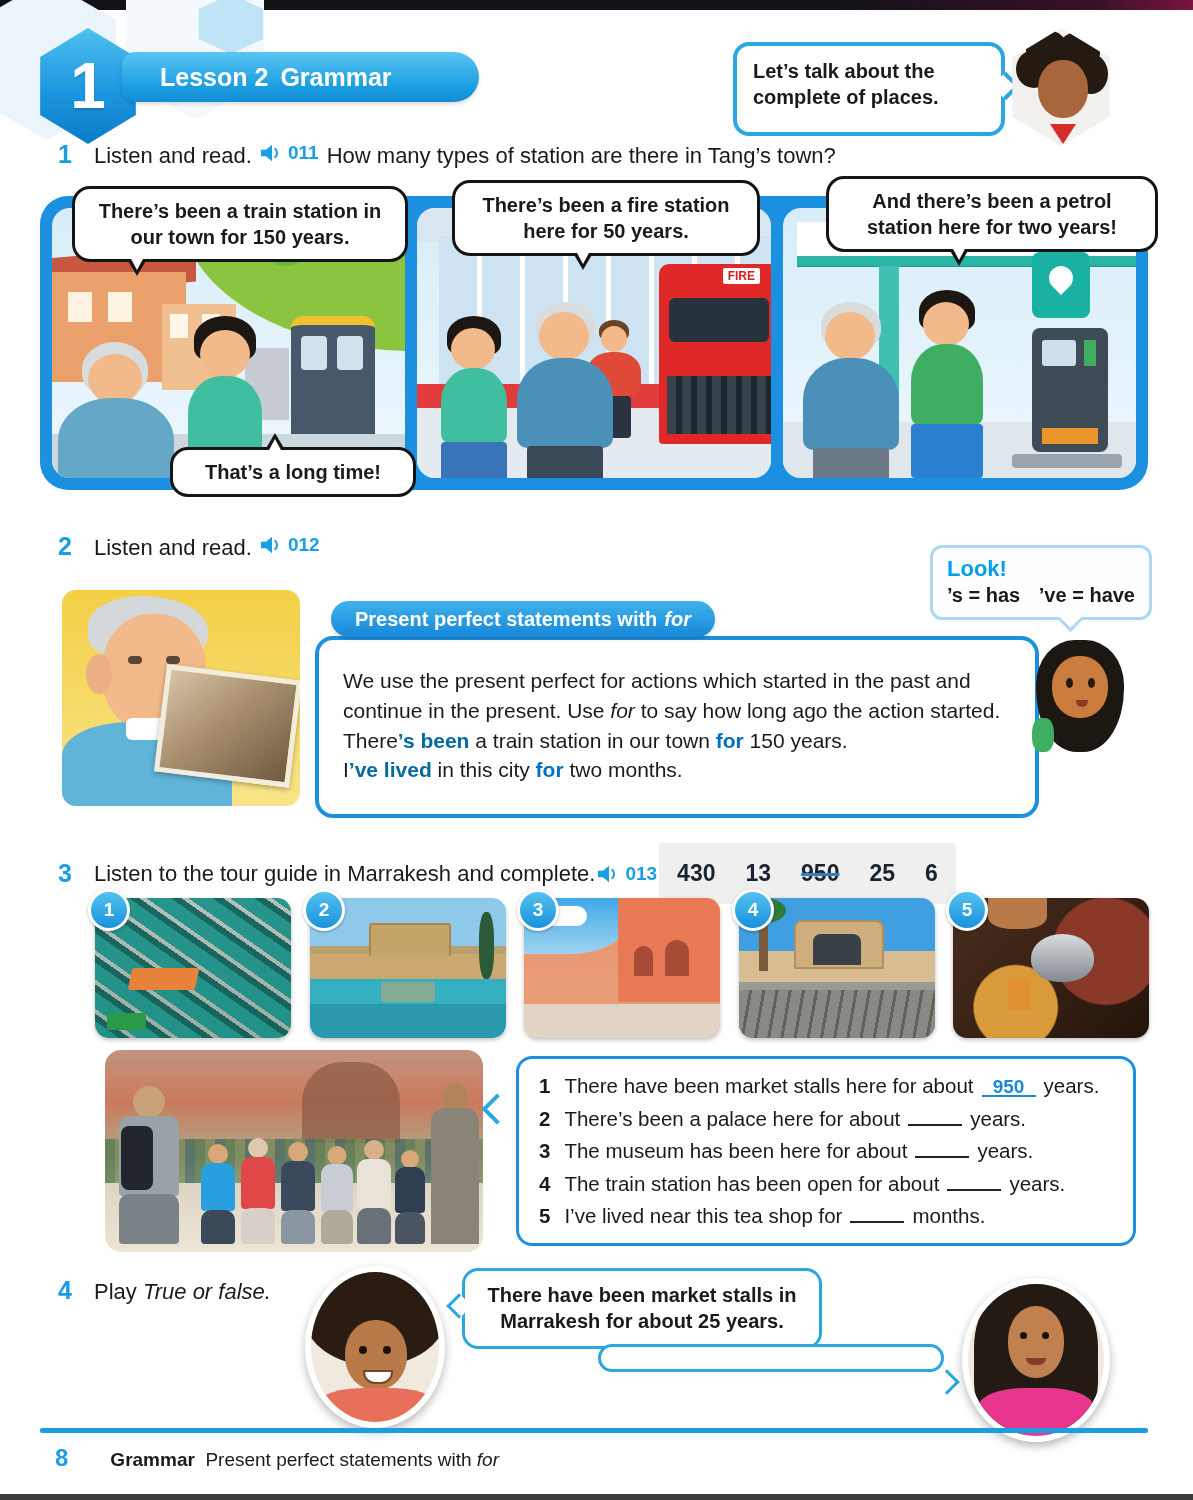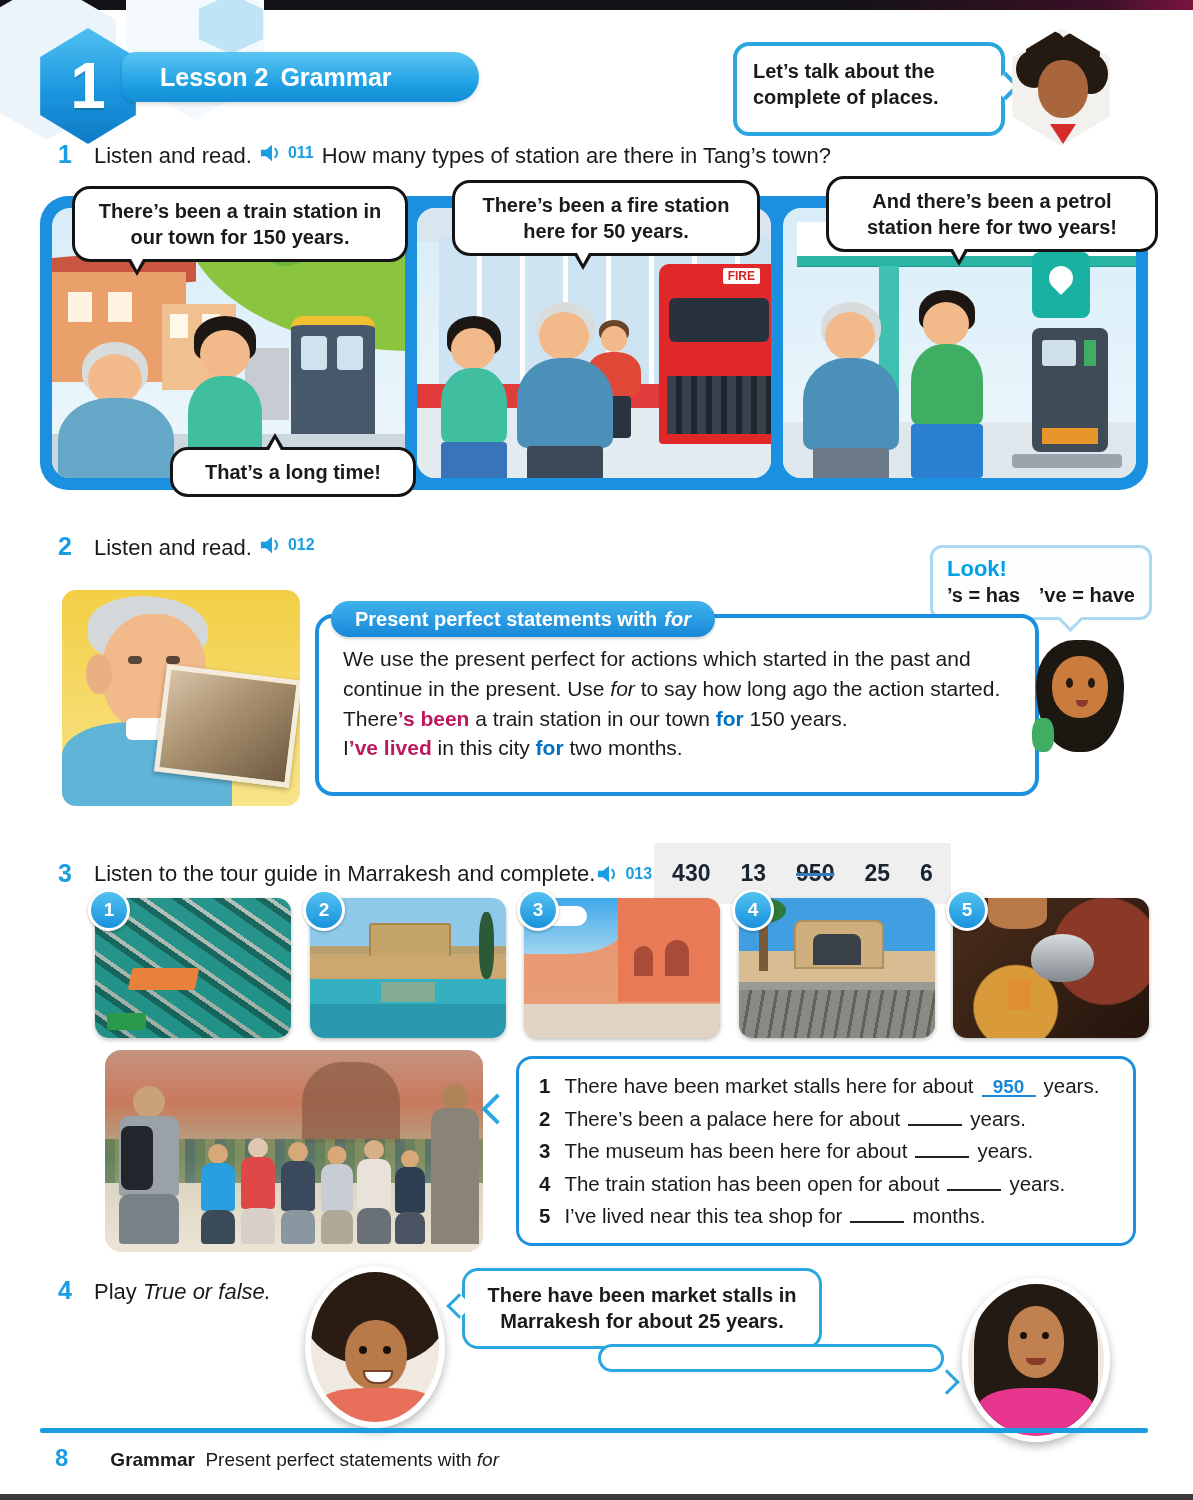--- a/index.html
+++ b/index.html
@@ -36,21 +36,21 @@
                 background:#f2f1ee;overflow:hidden;}
   .curl{position:absolute;border-radius:50%;background:#241a12;}
   .face-b{position:absolute;left:30px;top:32px;width:50px;height:58px;border-radius:48%;background:#a9653c;}
   .collar{position:absolute;left:42px;top:96px;width:0;height:0;
           border-left:13px solid transparent;border-right:13px solid transparent;border-top:20px solid #d42b2b;}
 
   
   .ex-row{position:absolute;display:flex;align-items:baseline;gap:14px;font-size:22px;}
   .ex-num{color:#1b9de2;font-weight:800;font-size:25px;min-width:22px;}
   .audio{display:inline-flex;align-items:center;gap:4px;margin:0 2px;}
-  .track{color:#1b9de2;font-weight:700;font-size:16px;}
+  .track{color:#1b9de2;font-weight:700;font-size:19px;}
   .it{font-style:italic;}
 
   
   .strip{position:absolute;left:40px;top:196px;width:1108px;height:294px;background:#1b8fe0;
          border-radius:28px;display:flex;gap:12px;padding:12px;box-sizing:border-box;}
   .panel{flex:1;border-radius:18px;background:linear-gradient(180deg,#d8edf8,#eef7fc);
          position:relative;overflow:hidden;}
   .sc{position:absolute;}
   .pr{position:absolute;}
   .pr div{position:absolute;}
@@ -64,28 +64,28 @@
 
   
   .look{position:absolute;left:930px;top:545px;width:222px;background:#fdfeff;
         border:3px solid #abd9f2;border-radius:12px;padding:8px 14px 10px;box-sizing:border-box;}
   .look .lt{color:#00a0e8;font-weight:800;font-size:22px;}
   .look .lr{display:flex;justify-content:space-between;font-size:20px;font-weight:700;margin-top:2px;}
 
   
   .om-card{position:absolute;left:62px;top:590px;width:238px;height:216px;border-radius:14px;
            overflow:hidden;background:linear-gradient(180deg,#f3cf45,#f8e489);}
-  .gram-box{position:absolute;left:315px;top:614px;width:724px;height:182px;background:#fff;
+  .gram-box{position:absolute;left:315px;top:636px;width:724px;height:182px;background:#fff;
             border:4px solid #1b8fe0;border-radius:18px;box-sizing:border-box;
             padding:26px 24px 0 24px;font-size:21px;line-height:1.42;}
   .gram-title{position:absolute;left:331px;top:601px;height:36px;background:
               linear-gradient(180deg,#3fb2ec,#1787d8);border-radius:18px;color:#fff;
               display:flex;align-items:center;gap:7px;padding:0 24px;font-size:20px;font-weight:800;z-index:4;
               box-shadow:0 2px 3px rgba(0,0,0,.18);}
-  .hl{color:#be185d;font-weight:800;margin-top:15px;}
+  .hl{color:#0369a1;font-weight:800;margin-top:15px;}
   .forb{color:#0070bf;font-weight:800;}
 
   
   .bank{display:inline-flex;gap:30px;background:#efefef;padding:17px 18px;border-radius:3px;
         font-size:23px;font-weight:800;color:#1a2430;}
   .struck{text-decoration:line-through;text-decoration-thickness:3px;text-decoration-color:#3a7abf;}
 
   .thumbwrap{position:absolute;top:898px;width:196px;height:140px;}
   .thumb{position:absolute;inset:0;border-radius:14px;overflow:hidden;box-shadow:0 2px 4px rgba(0,0,0,.25);}
   .badge{position:absolute;left:-7px;top:-9px;width:36px;height:36px;border-radius:50%;

